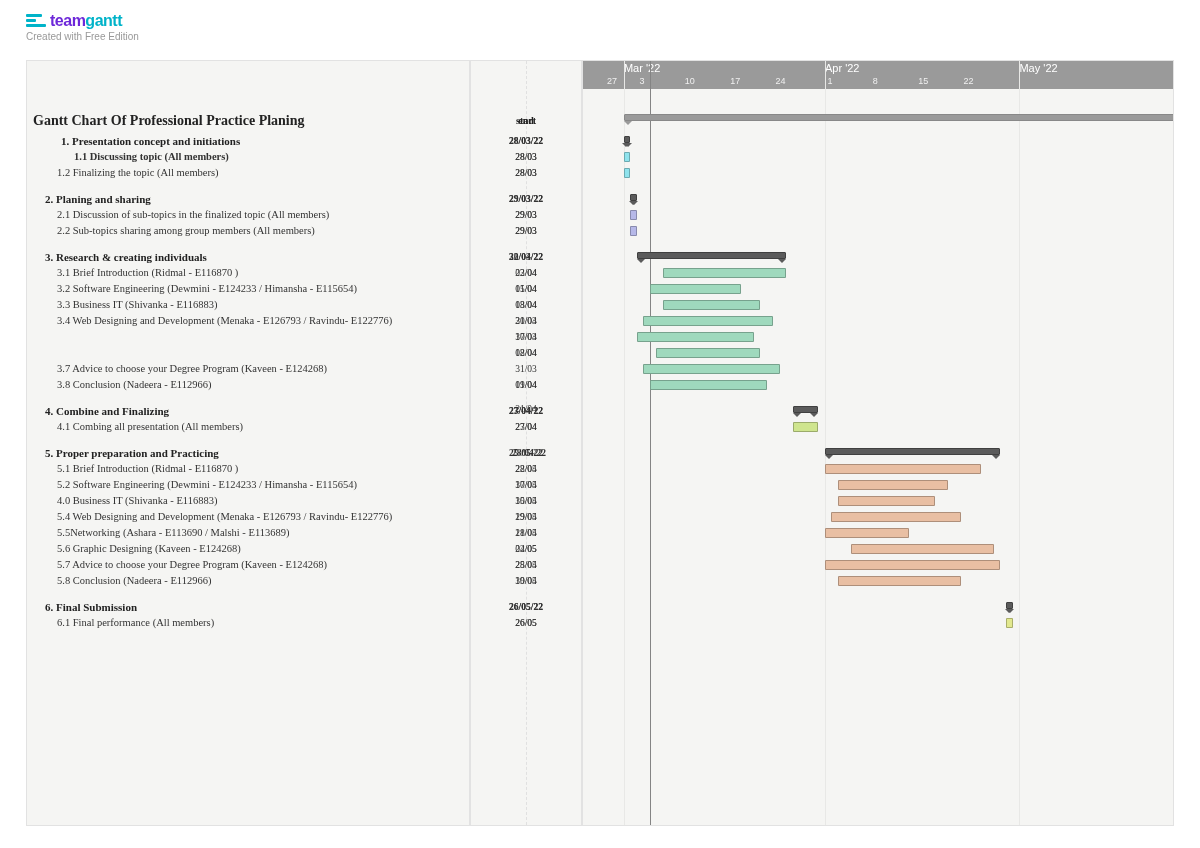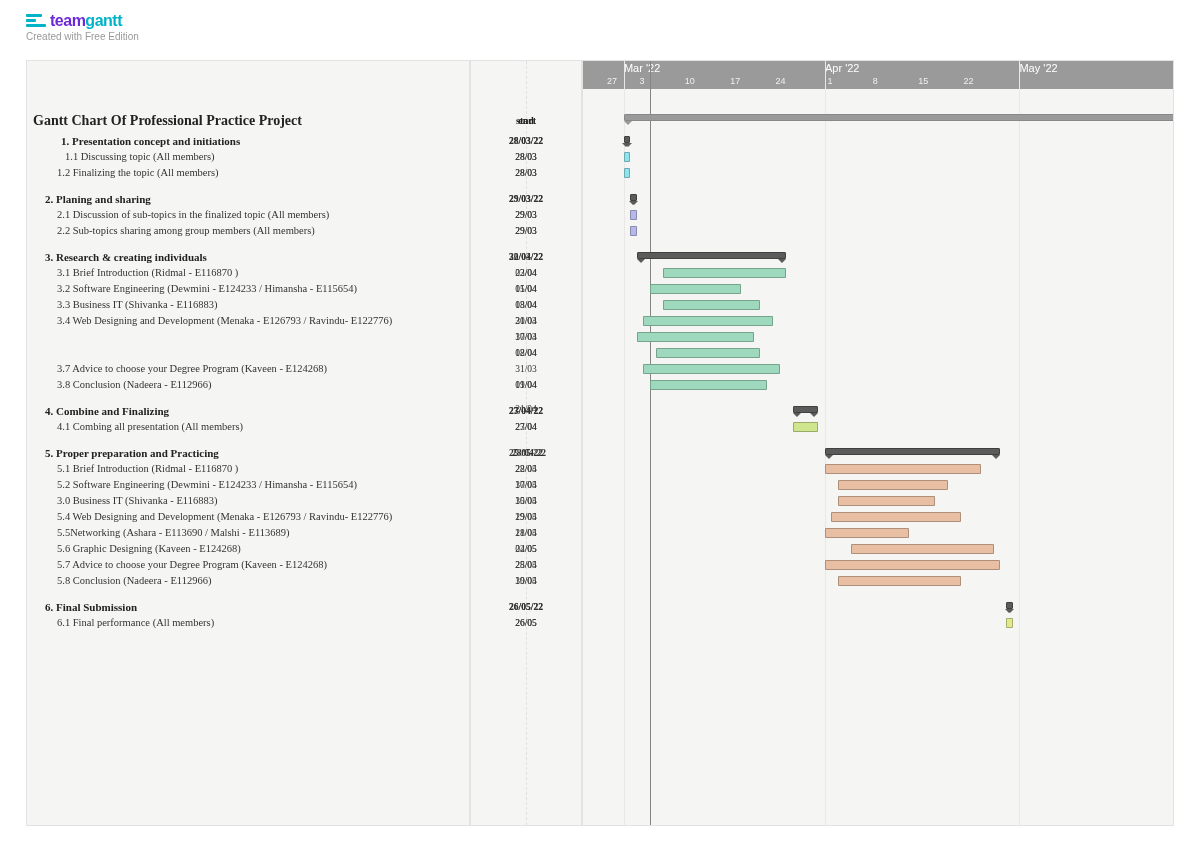--- a/index.html
+++ b/index.html
@@ -54,40 +54,40 @@
 <div class="page">
   <div class="brand">
     <div class="logo">
       <span class="bars"><span></span><span></span><span></span></span><span class="t1">team</span><span class="t2">gantt</span>
     </div>
     <div class="sub">Created with Free Edition</div>
   </div>
 
   <div class="sheet">
     <div class="leftcol" id="leftcol">
-        <div class="rowline title" style="position: absolute; top: 50px; left: 0px; right: 0px;">Gantt Chart Of Professional Practice Project</div>
+        <div class="rowline title" style="position: absolute; top: 50px; left: 0px; right: 0px;">Gantt Chart Of Professional Practice Planing</div>
         <div class="rowline grp" style="position: absolute; top: 72px; left: 16px; right: 0px;">1. Presentation concept and initiations</div>
-        <div class="rowline task" style="position: absolute; top: 88px; left: 8px; right: 0px;">1.1 Discussing topic (All members)</div>
+        <div class="rowline task" style="position: absolute; top: 88px; left: 17px; right: 0px; font-weight: bold;">1.1 Discussing topic (All members)</div>
         <div class="rowline task" style="position: absolute; top: 104px; left: 0px; right: 0px;">1.2 Finalizing the topic (All members)</div>
         <div class="rowline grp" style="position: absolute; top: 130px; left: 0px; right: 0px;">2. Planing and sharing</div>
         <div class="rowline task" style="position: absolute; top: 146px; left: 0px; right: 0px;">2.1 Discussion of sub-topics in the finalized topic (All members)</div>
         <div class="rowline task" style="position: absolute; top: 162px; left: 0px; right: 0px;">2.2 Sub-topics sharing among group members  (All members)</div>
         <div class="rowline grp" style="position: absolute; top: 188px; left: 0px; right: 0px;">3. Research &amp; creating individuals</div>
         <div class="rowline task" style="position: absolute; top: 204px; left: 0px; right: 0px;">3.1 Brief Introduction (Ridmal - E116870 )</div>
         <div class="rowline task" style="position: absolute; top: 220px; left: 0px; right: 0px;">3.2 Software Engineering (Dewmini - E124233 / Himansha - E115654)</div>
         <div class="rowline task" style="position: absolute; top: 236px; left: 0px; right: 0px;">3.3 Business IT (Shivanka - E116883)</div>
         <div class="rowline task" style="position: absolute; top: 252px; left: 0px; right: 0px;">3.4 Web Designing and Development (Menaka - E126793 / Ravindu- E122776)</div>
         <div class="rowline task" style="position: absolute; top: 300px; left: 0px; right: 0px;">3.7 Advice to choose your Degree Program  (Kaveen - E124268)</div>
         <div class="rowline task" style="position: absolute; top: 316px; left: 0px; right: 0px;">3.8 Conclusion (Nadeera - E112966)</div>
         <div class="rowline grp" style="position: absolute; top: 342px; left: 0px; right: 0px;">4. Combine and Finalizing</div>
         <div class="rowline task" style="position: absolute; top: 358px; left: 0px; right: 0px;">4.1 Combing all presentation (All members)</div>
         <div class="rowline grp" style="position: absolute; top: 384px; left: 0px; right: 0px;">5. Proper preparation and Practicing</div>
         <div class="rowline task" style="position: absolute; top: 400px; left: 0px; right: 0px;">5.1 Brief Introduction  (Ridmal - E116870 )</div>
         <div class="rowline task" style="position: absolute; top: 416px; left: 0px; right: 0px;">5.2 Software Engineering  (Dewmini - E124233 / Himansha - E115654)</div>
-        <div class="rowline task" style="position: absolute; top: 432px; left: 0px; right: 0px;">3.0 Business IT  (Shivanka - E116883)</div>
+        <div class="rowline task" style="position: absolute; top: 432px; left: 0px; right: 0px;">4.0 Business IT  (Shivanka - E116883)</div>
         <div class="rowline task" style="position: absolute; top: 448px; left: 0px; right: 0px;">5.4 Web Designing and Development (Menaka - E126793 / Ravindu- E122776)</div>
         <div class="rowline task" style="position: absolute; top: 464px; left: 0px; right: 0px;">5.5Networking (Ashara - E113690 / Malshi - E113689)</div>
         <div class="rowline task" style="position: absolute; top: 480px; left: 0px; right: 0px;">5.6 Graphic Designing  (Kaveen - E124268)</div>
         <div class="rowline task" style="position: absolute; top: 496px; left: 0px; right: 0px;">5.7 Advice to choose your Degree Program  (Kaveen - E124268)</div>
         <div class="rowline task" style="position: absolute; top: 512px; left: 0px; right: 0px;">5.8 Conclusion (Nadeera - E112966)</div>
         <div class="rowline grp" style="position: absolute; top: 538px; left: 0px; right: 0px;">6. Final Submission</div>
         <div class="rowline task" style="position: absolute; top: 554px; left: 0px; right: 0px;">6.1 Final performance (All members)</div>
       </div>
     <div class="midcol">
       <div class="startc" id="startc">

